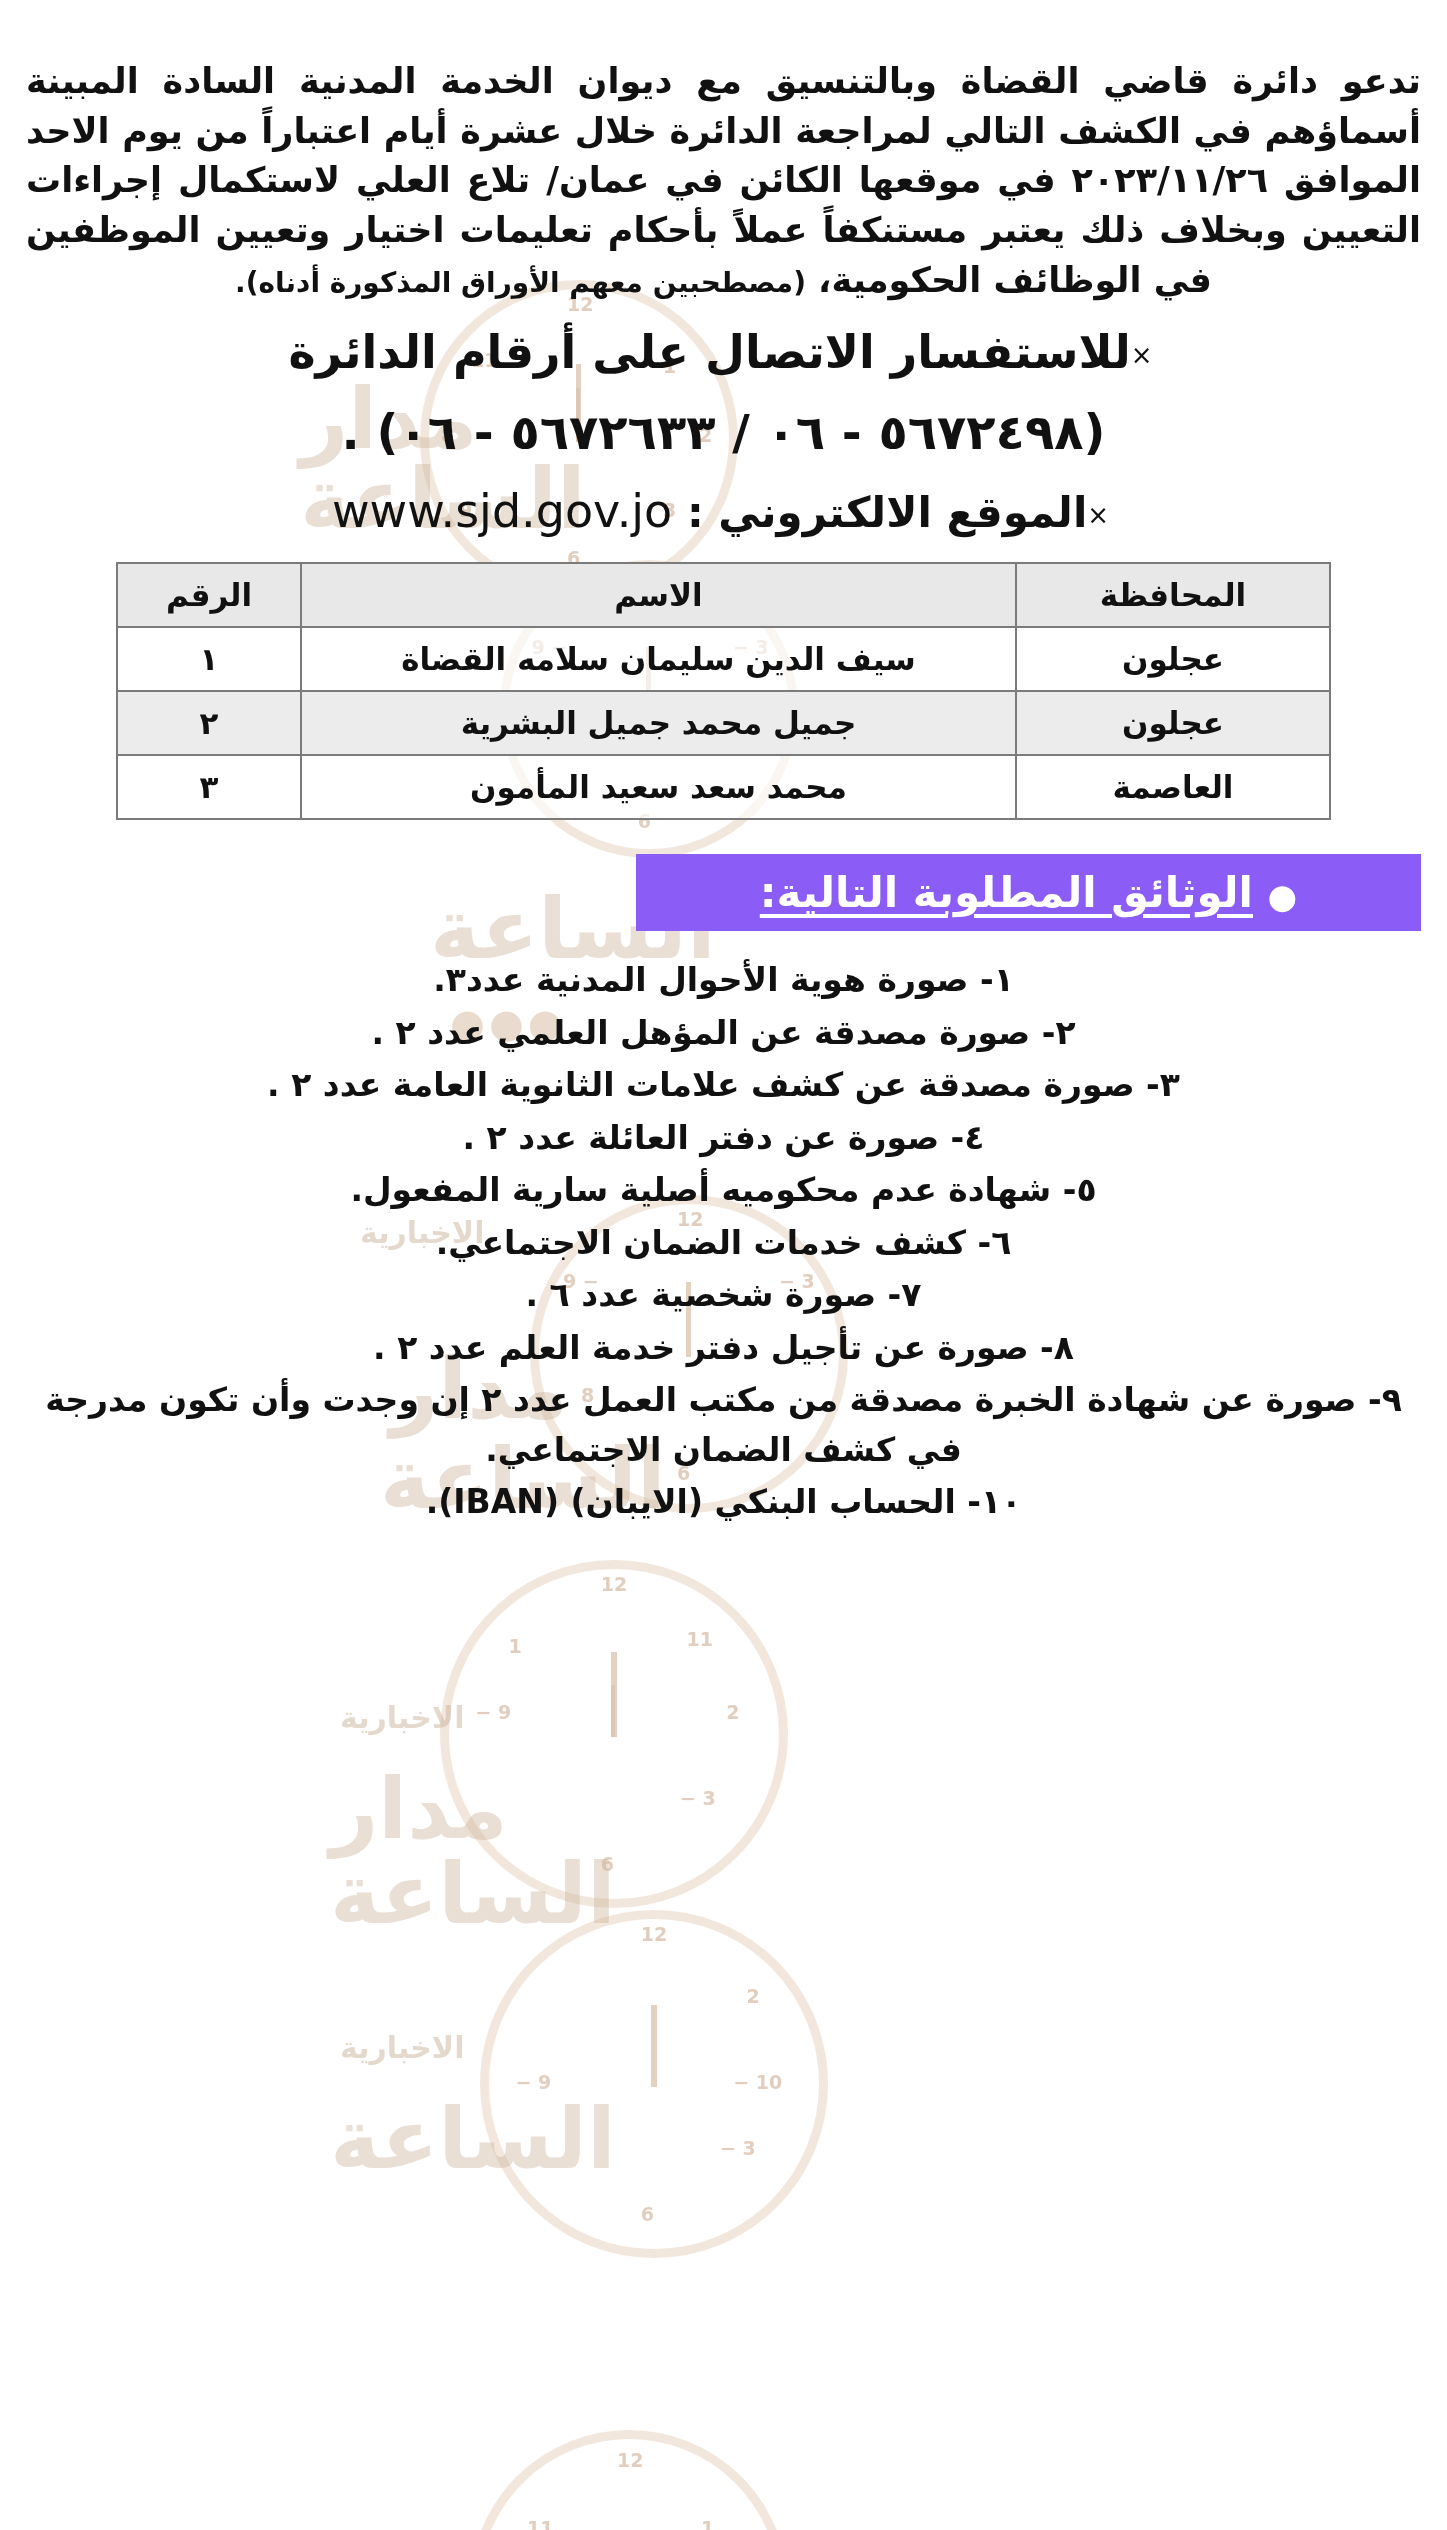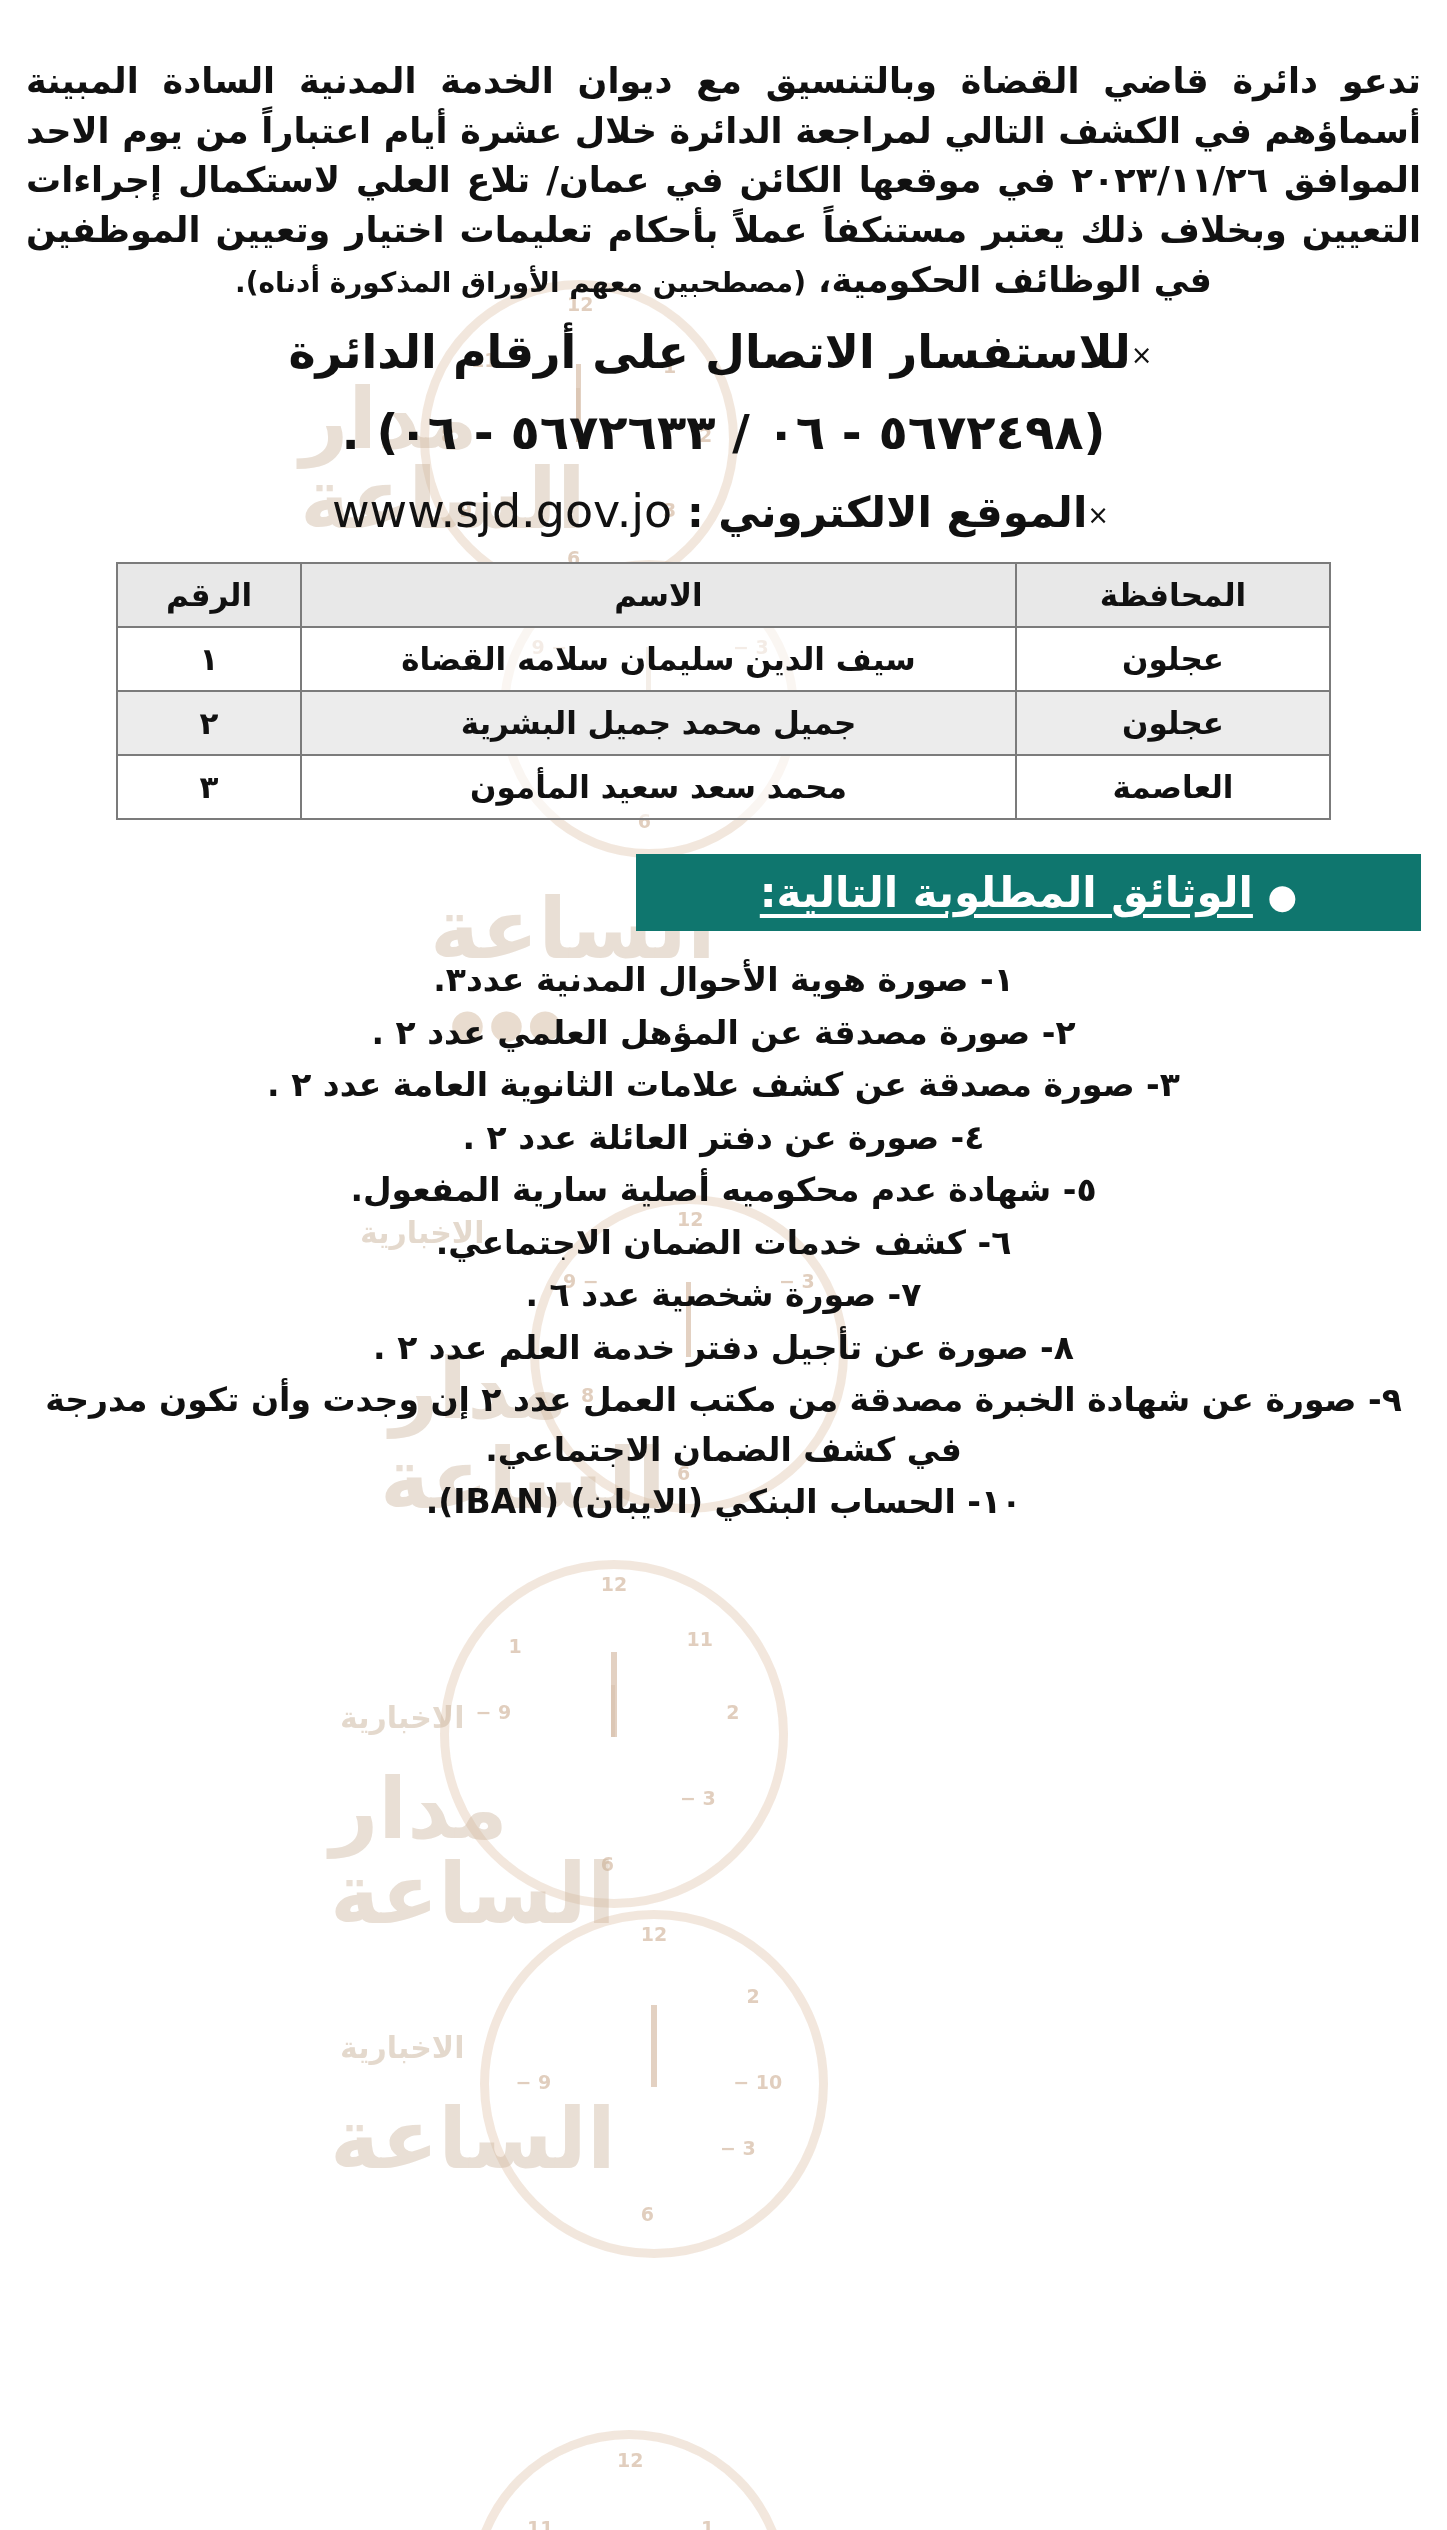--- a/index.html
+++ b/index.html
@@ -135,21 +135,21 @@
     margin-top: 11px;
   }
   table.names tbody tr:nth-child(even) td {
     background: #ececec;
   }
   .col-no { width: 170px; }
   .col-gov { width: 300px; }
 
   
   .docs-header {
-    background: #0f766e;
+    background: #8b5cf6;
     color: #ffffff;
     width: 785px;
     margin: 34px 0 24px auto;
     padding: 14px 26px;
     box-sizing: border-box;
     font-size: 42px;
     font-weight: bold;
     text-align: center;
     letter-spacing: 0;
   }

